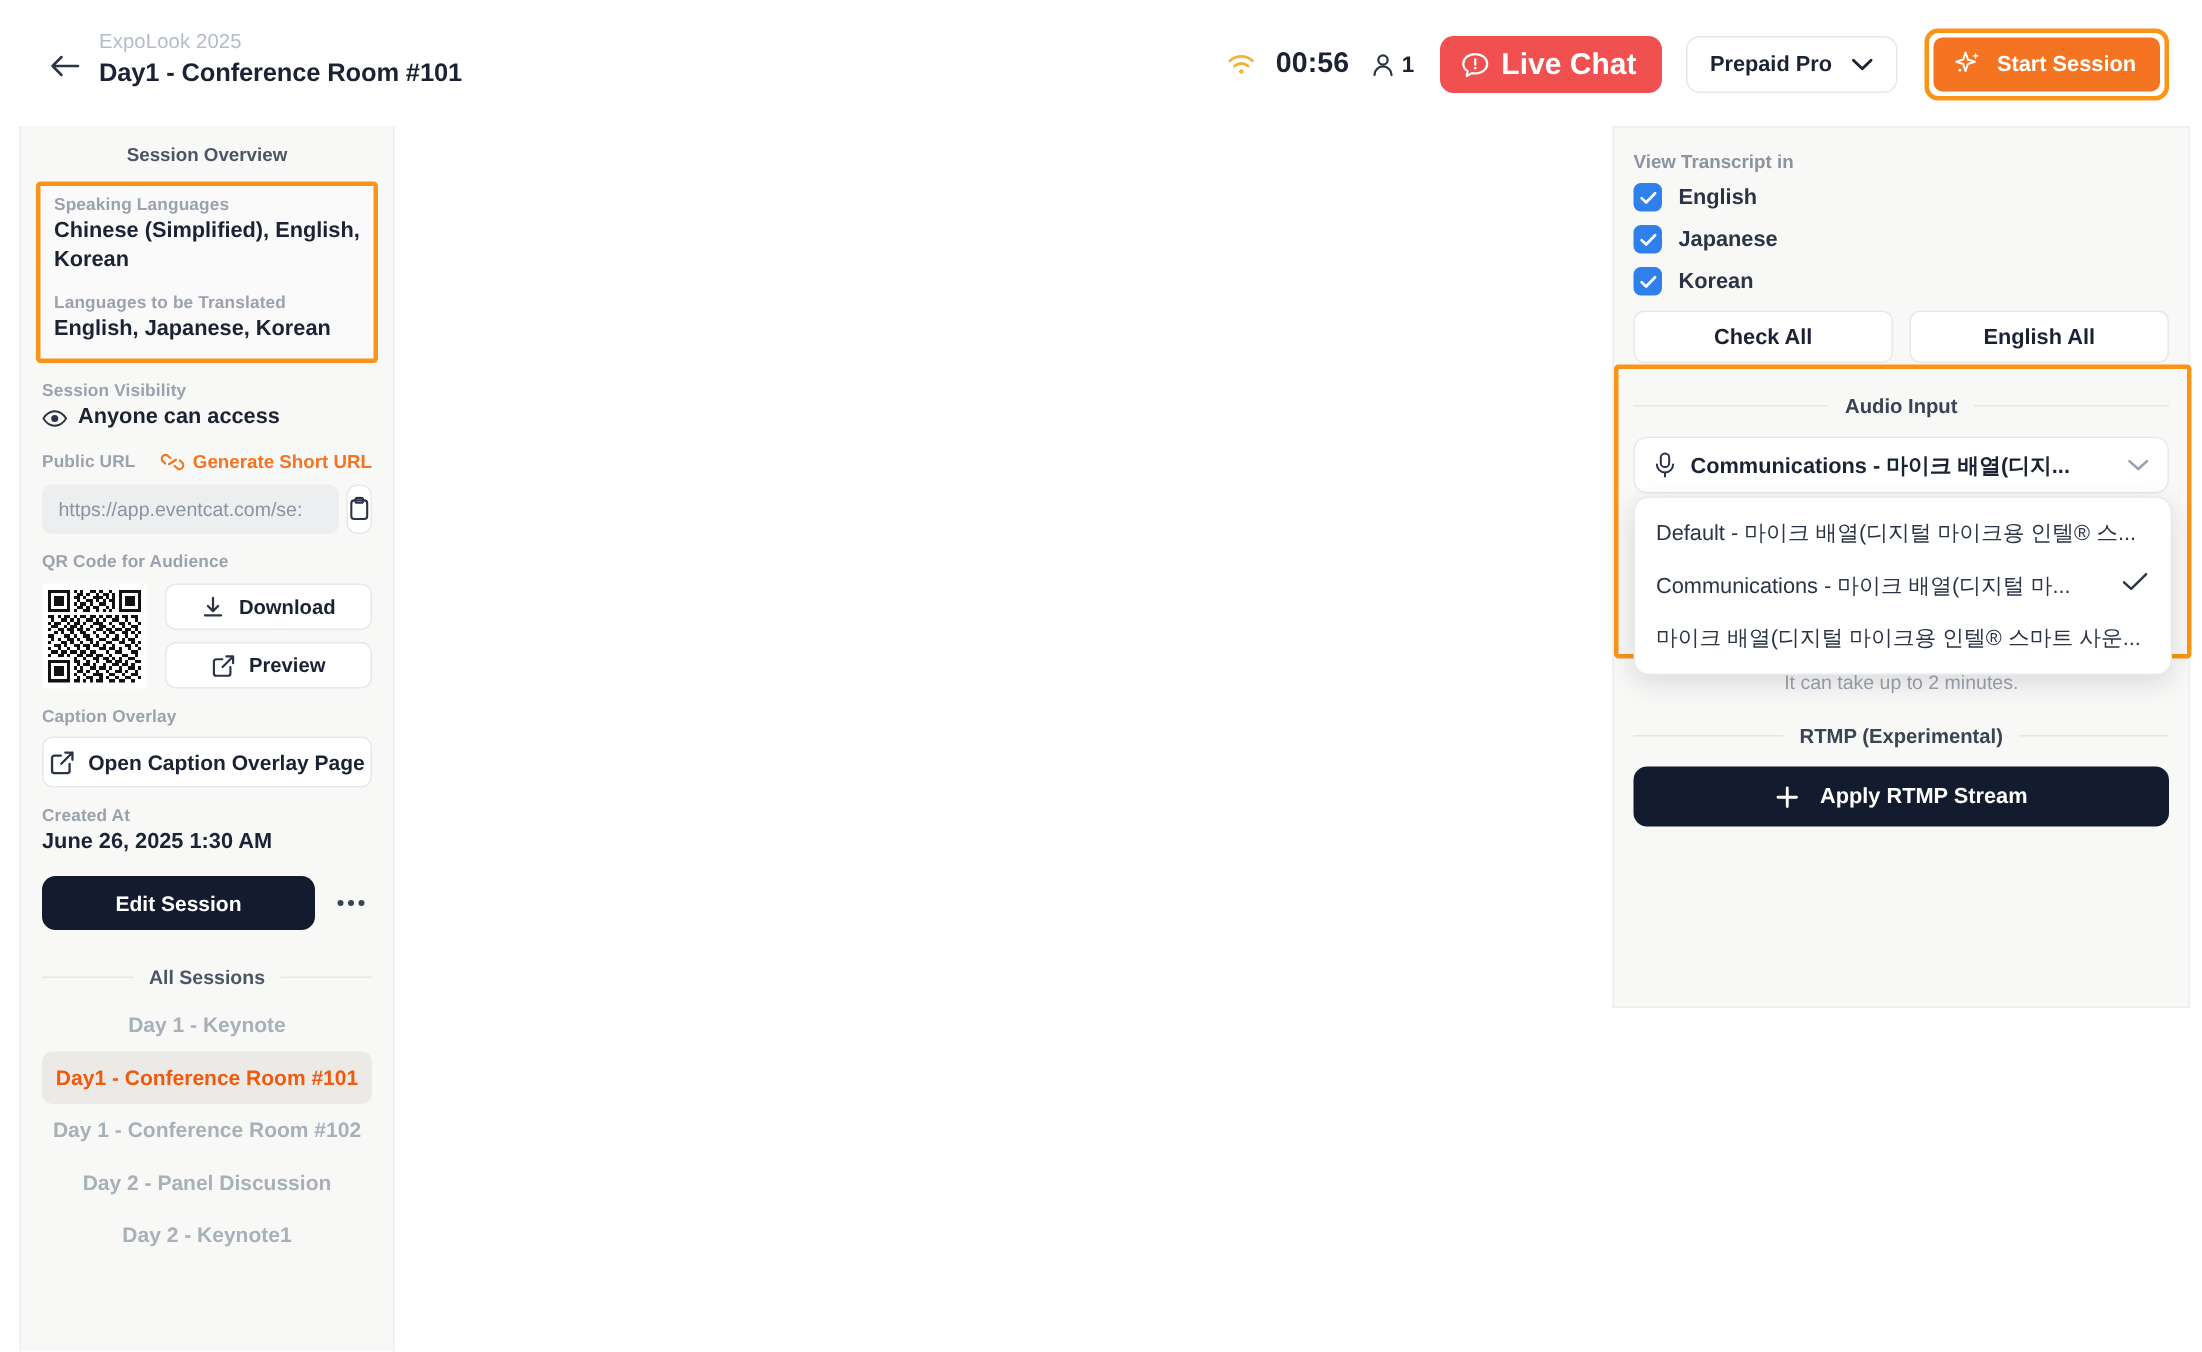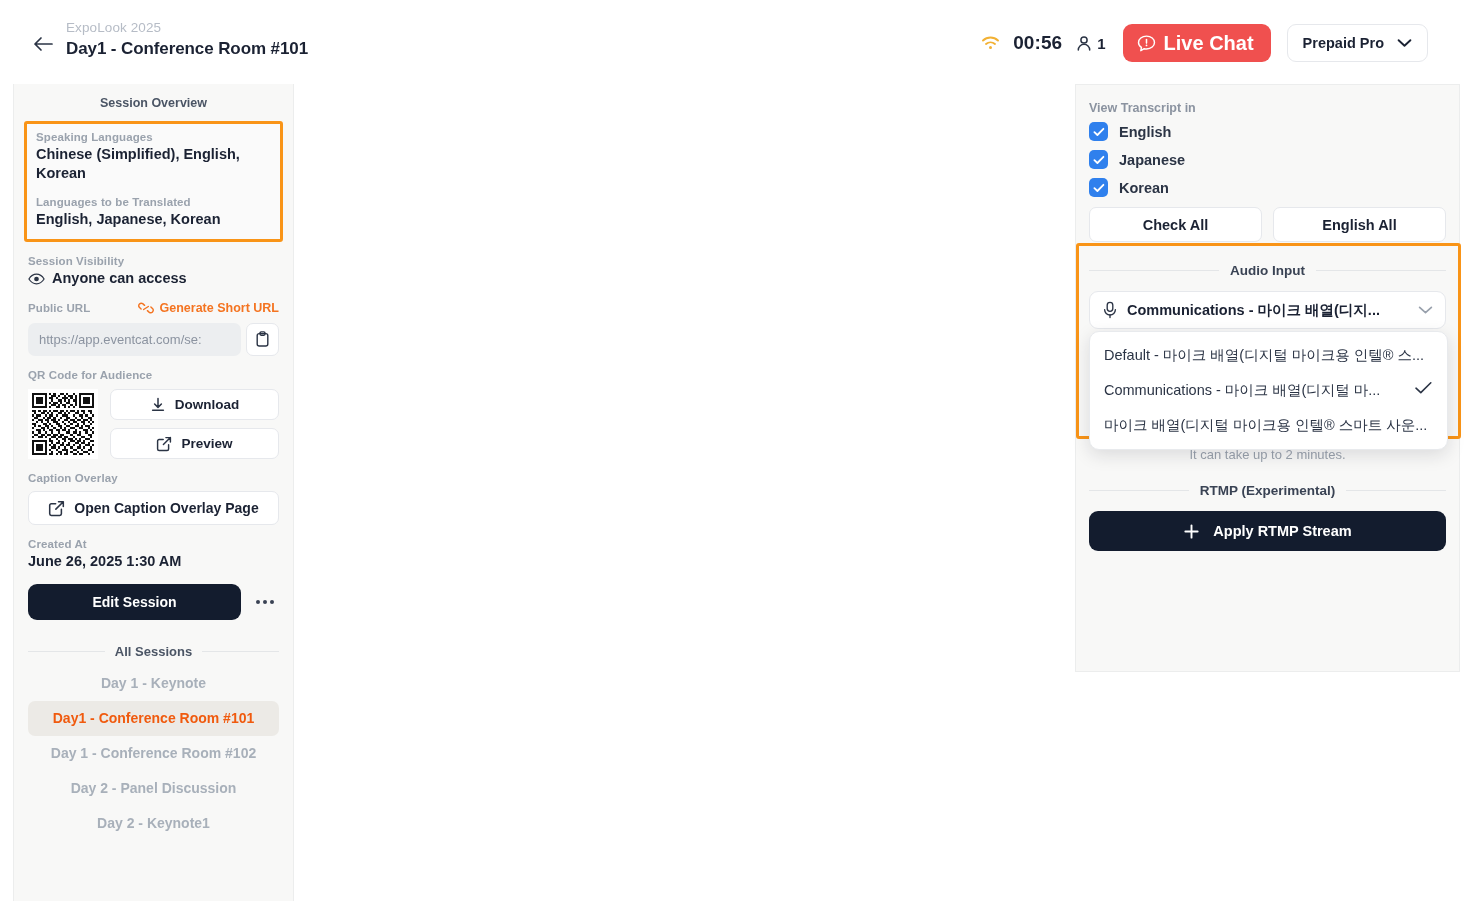--- a/index.html
+++ b/index.html
@@ -64,21 +64,21 @@
   .btn-start {
     display: flex; align-items: center; gap: 9px;
     background: #f47421; color: #fff; border: none; border-radius: 6px;
     height: 36px; padding: 0 16px 0 13px; cursor: pointer;
     font-size: 14.5px; font-weight: bold; font-family: inherit;
   }
 
   
   .sidebar {
     position: absolute; left: 13px; top: 84px;
-    width: 281px; height: 817px;
+    width: 250px; height: 817px;
     background: #f8f8f7;
     border-left: 1px solid #eceded;
     border-right: 1px solid #eceded;
     padding: 0 13px;
     overflow: hidden;
   }
   .panel-section-title {
     text-align: center; font-size: 12.5px; font-weight: bold;
     color: #4b5565; padding: 12px 0 11px;
   }
@@ -298,20 +298,30 @@
         <span>Live Chat</span>
       </button>
 
       <button class="btn-plan">
         <span>Prepaid Pro</span>
         <svg width="15" height="10" viewBox="0 0 15 10">
           <path d="M1.6 2.2 L7.5 7.8 L13.4 2.2" fill="none" stroke="#1b2233" stroke-width="1.9" stroke-linecap="round" stroke-linejoin="round"></path>
         </svg>
       </button>
 
+      <div class="start-wrap">
+        <button class="btn-start">
+          <svg width="20" height="20" viewBox="0 0 22 22">
+            <path d="M9.2 2.2 L10.9 7.3 L16 9 L10.9 10.7 L9.2 15.8 L7.5 10.7 L2.4 9 L7.5 7.3 Z" fill="none" stroke="#fff" stroke-width="1.45" stroke-linejoin="round"></path>
+            <path d="M16.6 2 L17.3 4 L19.3 4.7 L17.3 5.4 L16.6 7.4 L15.9 5.4 L13.9 4.7 L15.9 4 Z" fill="#fff"></path>
+            <circle cx="5.1" cy="15.2" r="1.05" fill="#fff"></circle>
+          </svg>
+          <span>Start Session</span>
+        </button>
+      </div>
 
     </div>
   </div>
 
   <div class="sidebar">
 
     <div class="panel-section-title">Session Overview</div>
 
     <div class="hl-box">
       <div class="field-label">Speaking Languages</div>

